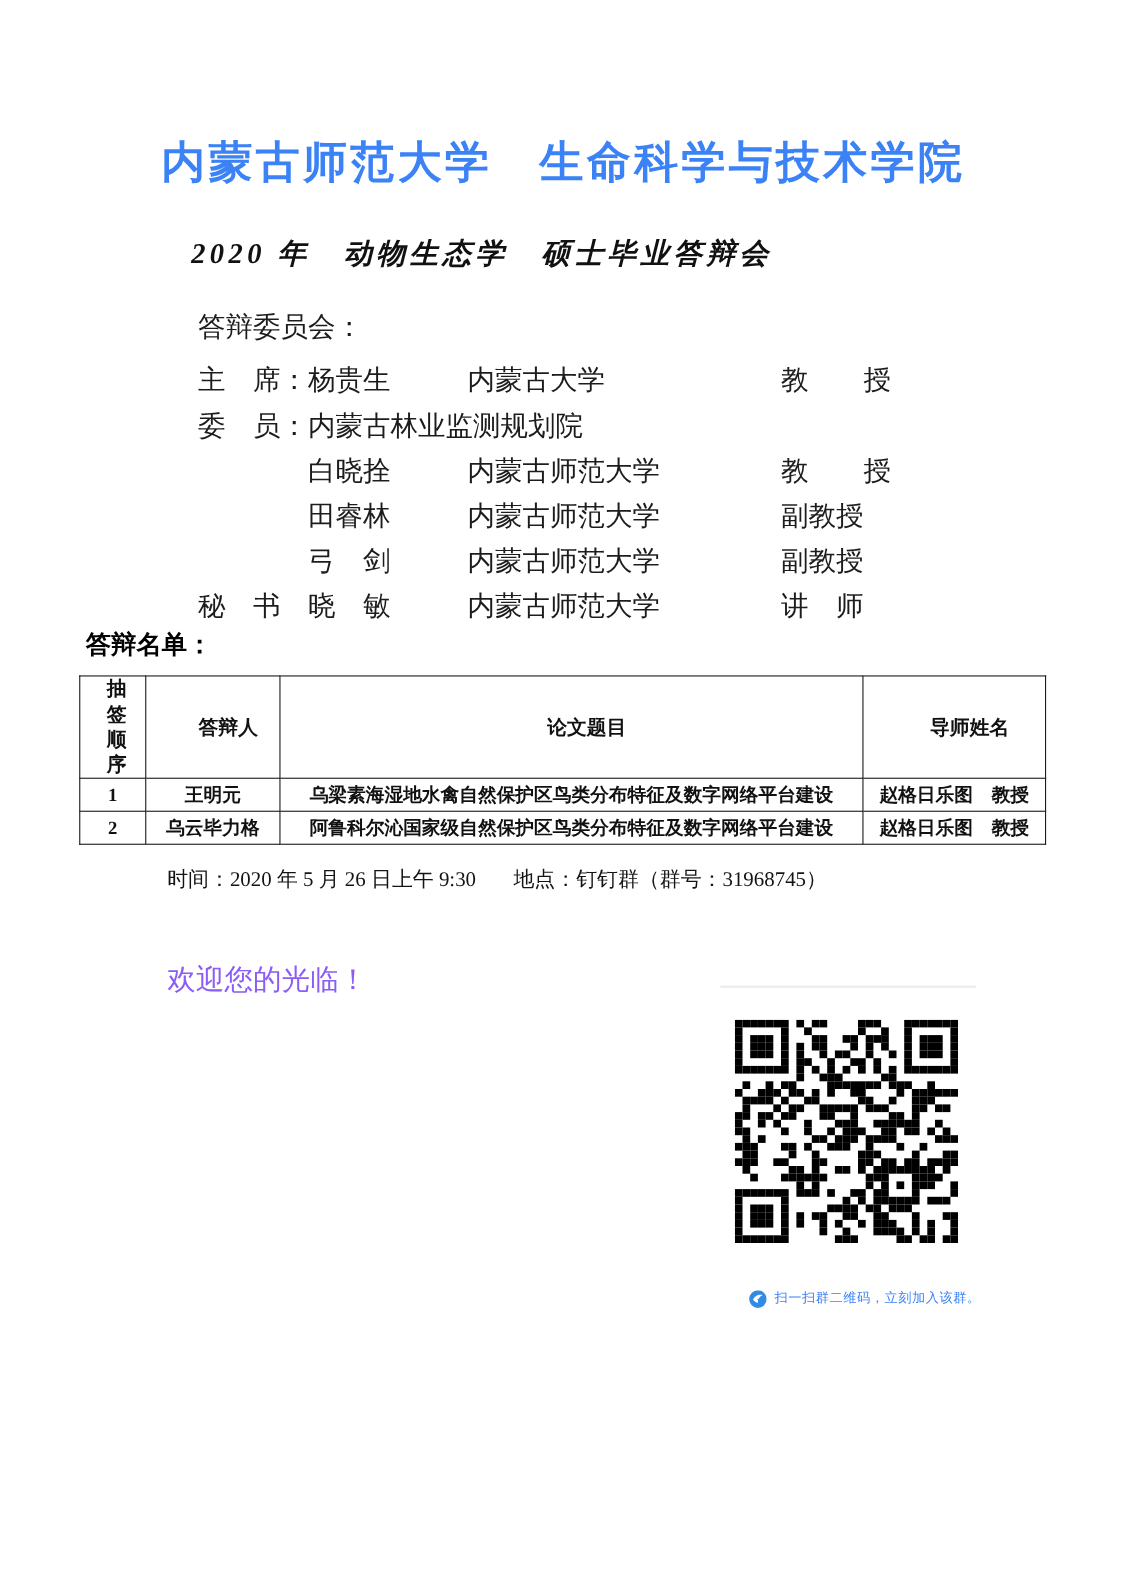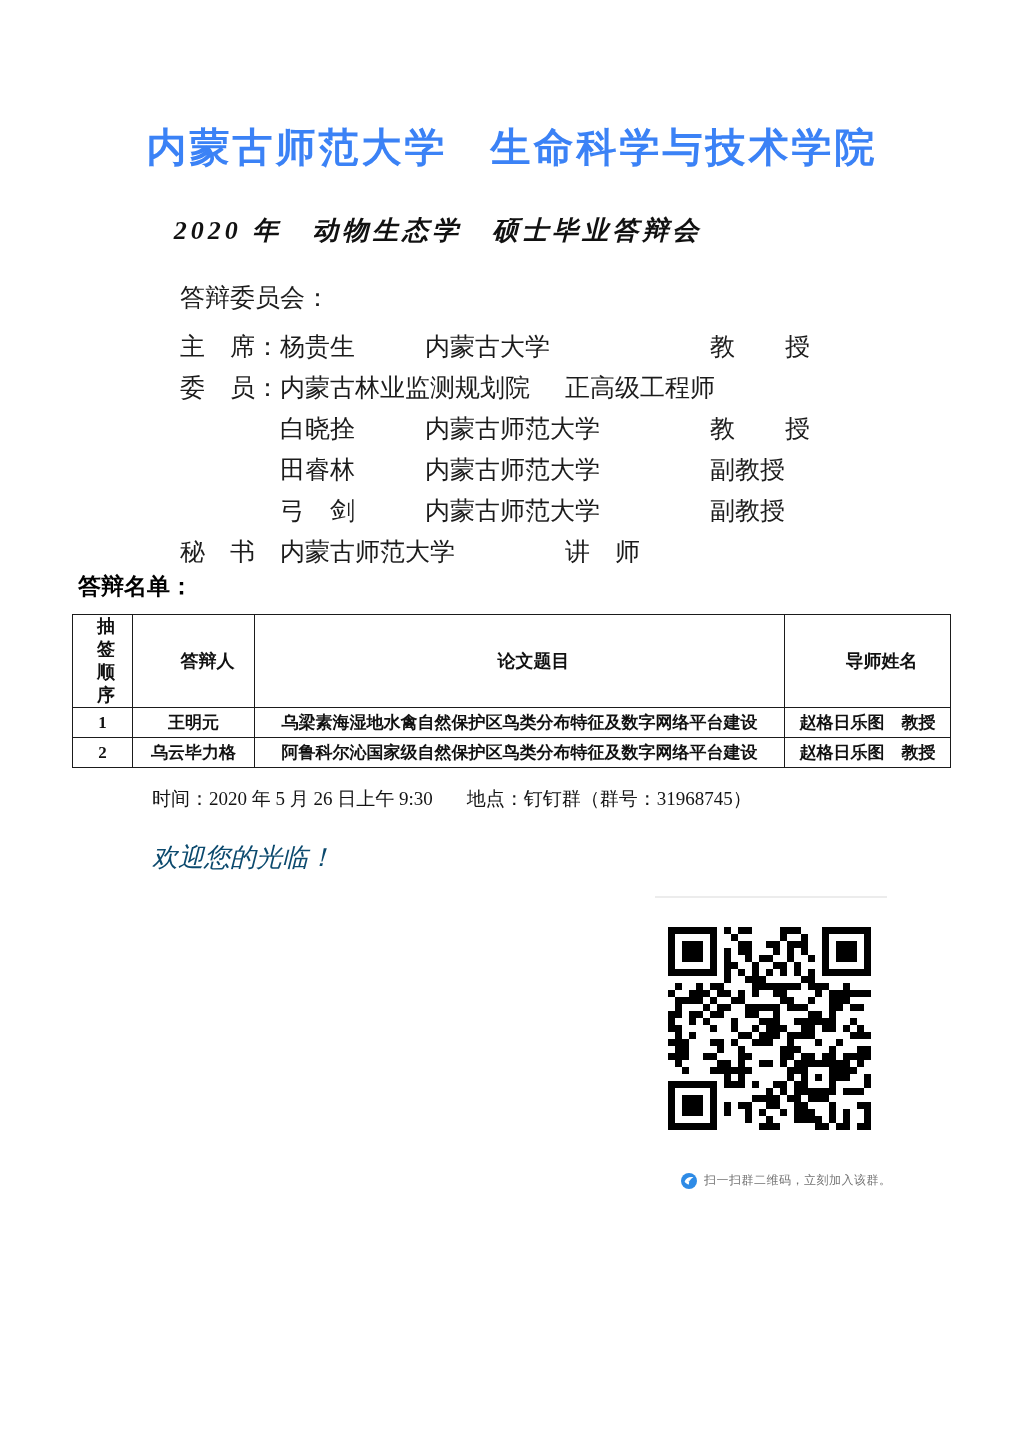--- a/index.html
+++ b/index.html
@@ -54,33 +54,33 @@
   }
   table.defense th{height:54px;font-size:18px;line-height:23px;padding-left:28px;}
   table.defense th.th-draw{padding:0 24px;}
   table.defense td{height:29px;font-size:17px;white-space:nowrap;}
   .time-line{
     position:absolute;top:786px;left:152px;width:800px;
     font-size:19px;color:#141414;white-space:nowrap;
   }
   .time-line .loc{margin-left:34px;}
   .welcome-line{
-    position:absolute;top:840px;left:152px;
-    font-size:26px;color:#0c4a6e;font-style:italic;
+    position:absolute;top:873px;left:152px;
+    font-size:26px;color:#8b5cf6;
   }
   .qr-divider{
     position:absolute;top:896px;left:655px;width:232px;height:2px;
     background:#ececec;
   }
   .qr-box{position:absolute;top:927px;left:668px;width:203px;height:203px;}
   .qr-caption{
     position:absolute;top:1172px;left:681px;
     display:flex;align-items:center;gap:7px;
     font-family:"Liberation Sans","DejaVu Sans",sans-serif;
-    font-size:12px;color:#737373;letter-spacing:.5px;
+    font-size:12px;color:#3b82f6;letter-spacing:.5px;
   }
   .dingtalk-badge{width:16px;height:16px;flex:0 0 auto;}
 </style>
 </head>
 <body>
 
 <div class="page">
 
   <div class="doc-title">内蒙古师范大学　生命科学与技术学院</div>
   <div class="doc-subtitle">2020 年　动物生态学　硕士毕业答辩会</div>
@@ -90,21 +90,20 @@
     <div>
         <div class="committee-row">
           <span class="c-role">主　席：</span>
           <span class="c-name">杨贵生</span>
           <span class="c-inst">内蒙古大学</span>
           <span class="c-title">教　　授</span>
         </div>
         <div class="committee-row">
           <span class="c-role">委　员：</span>
           <span class="c-inst">内蒙古林业监测规划院</span>
-          <span class="c-title">正高级工程师</span>
         </div>
         <div class="committee-row">
           <span class="c-role"></span>
           <span class="c-name">白晓拴</span>
           <span class="c-inst">内蒙古师范大学</span>
           <span class="c-title">教　　授</span>
         </div>
         <div class="committee-row">
           <span class="c-role"></span>
           <span class="c-name">田睿林</span>
@@ -112,20 +111,21 @@
           <span class="c-title">副教授</span>
         </div>
         <div class="committee-row">
           <span class="c-role"></span>
           <span class="c-name">弓　剑</span>
           <span class="c-inst">内蒙古师范大学</span>
           <span class="c-title">副教授</span>
         </div>
         <div class="committee-row">
           <span class="c-role">秘　书</span>
+          <span class="c-name">晓　敏</span>
           <span class="c-inst">内蒙古师范大学</span>
           <span class="c-title">讲　师</span>
         </div>
       </div>
   </div>
 
   <div class="list-heading">答辩名单：</div>
 
   <table class="defense">
     <colgroup>

